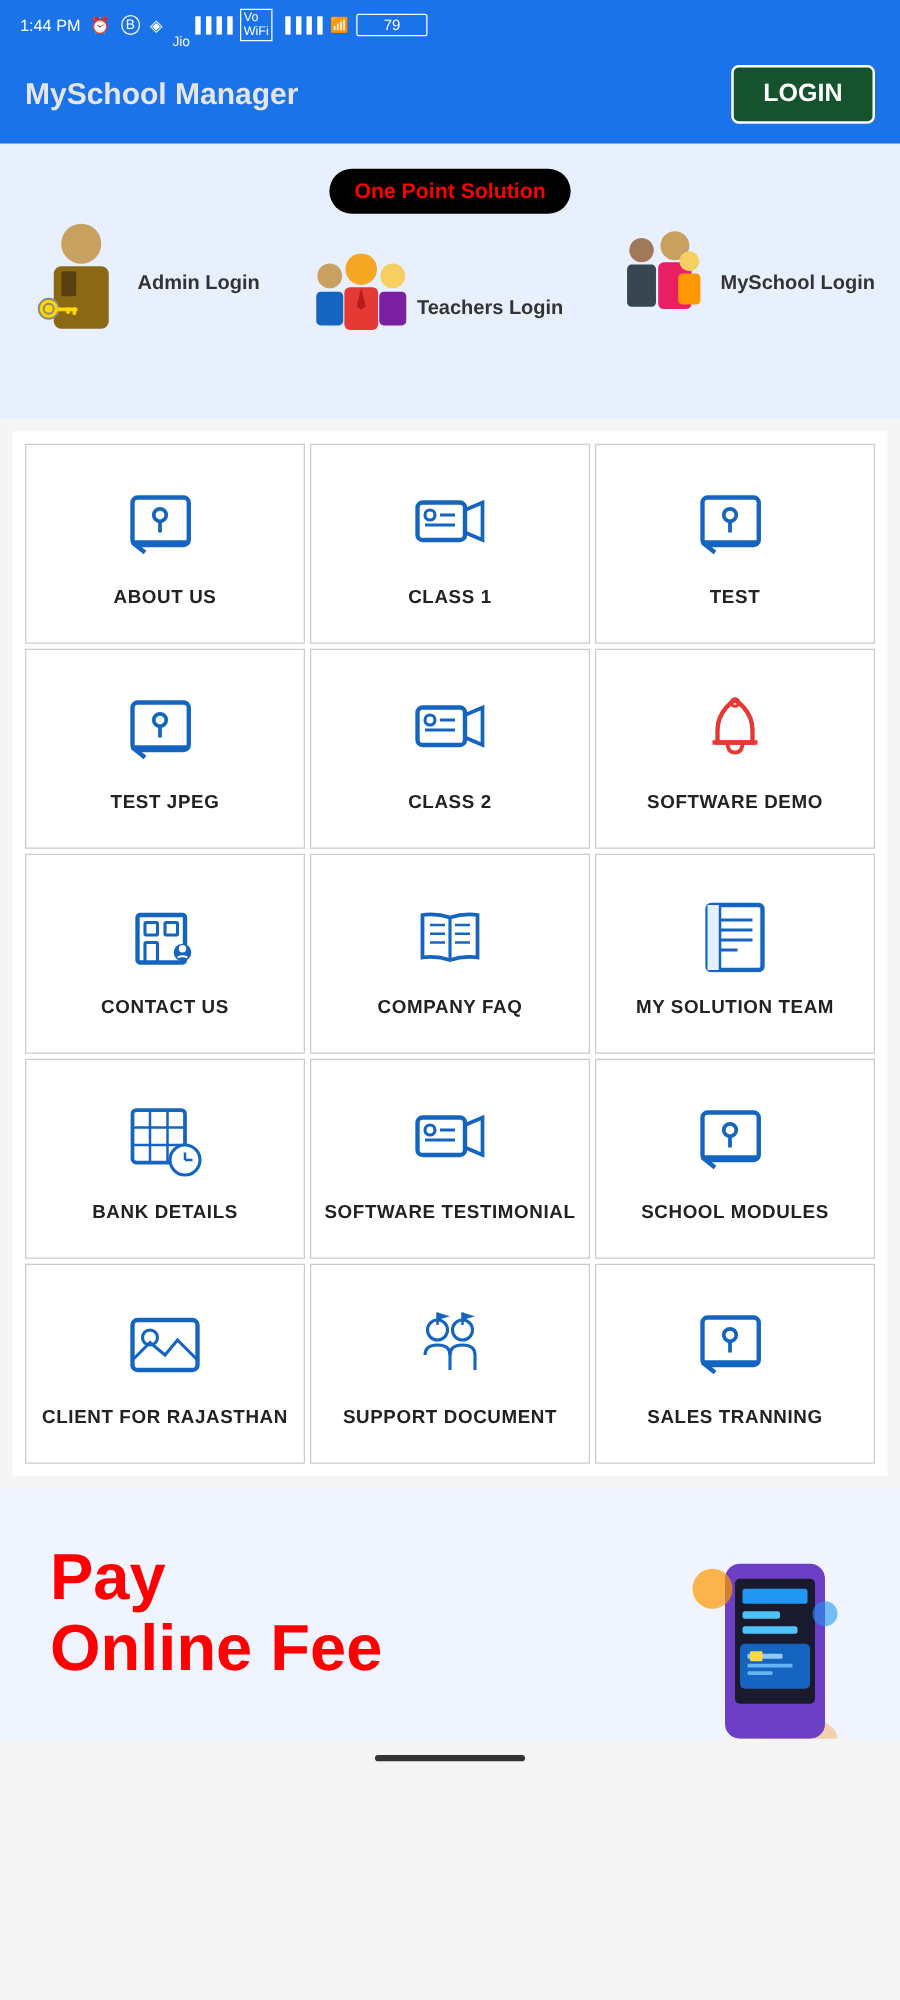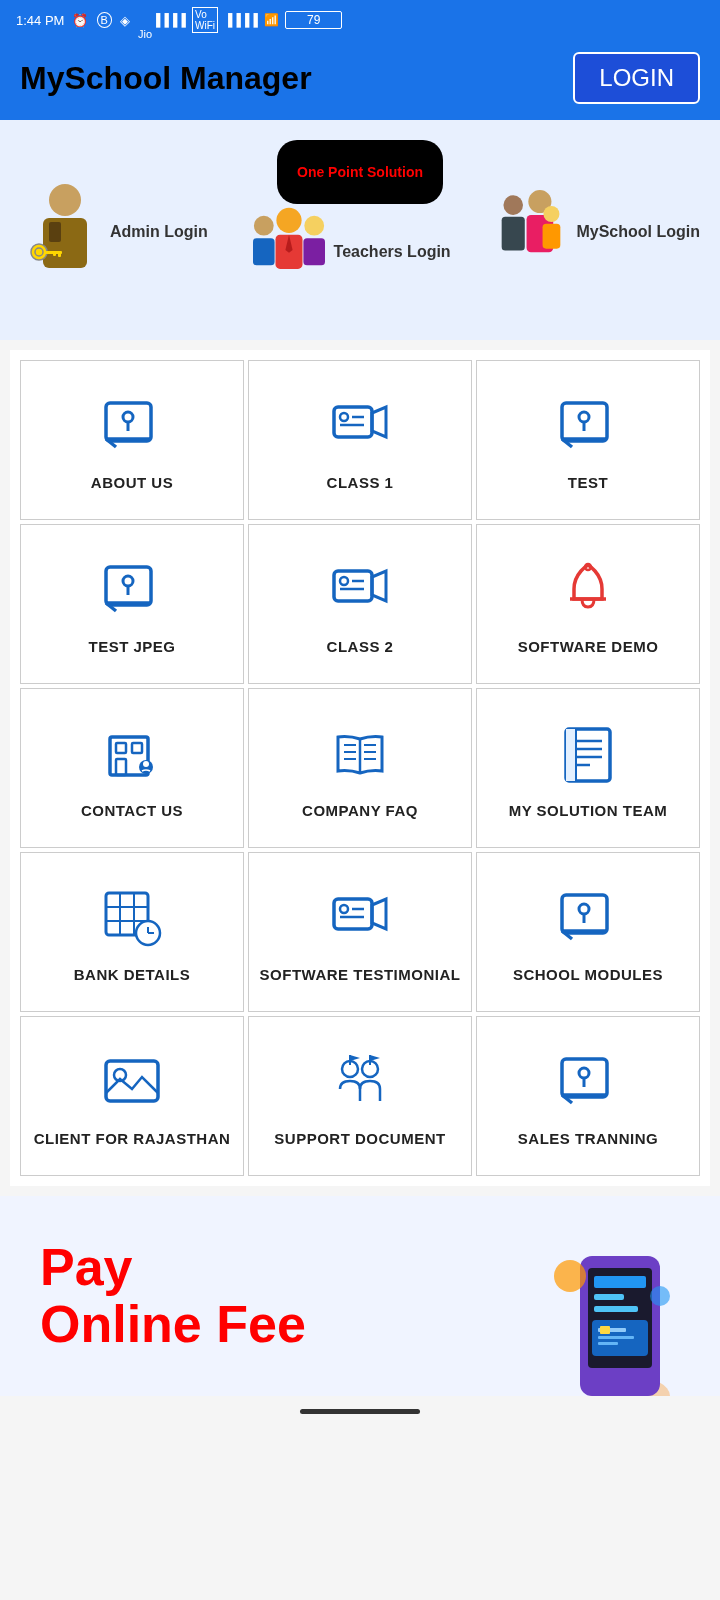--- a/index.html
+++ b/index.html
@@ -27,30 +27,30 @@
 
     
     .header {
       background: #1a73e8;
       display: flex;
       justify-content: space-between;
       align-items: center;
       padding: 12px 20px 16px 20px;
     }
     .header-title {
-      color: #000000;
-      font-size: 32px;
+      color: #e5e5e5;
+      font-size: 24px;
       font-weight: bold;
     }
     .login-btn {
-      background: #1d4ed8;
+      background: #14532d;
       border: 2px solid white;
       color: white;
-      font-size: 24px;
-      font-weight: normal;
+      font-size: 20px;
+      font-weight: bold;
       padding: 10px 24px;
       border-radius: 6px;
       cursor: pointer;
     }
 
     
     .banner {
       background: #e8eaf6;
       width: 100%;
       height: 220px;
@@ -70,23 +70,23 @@
       justify-content: space-between;
       padding: 10px 20px;
     }
     .banner-text-bubble {
       position: absolute;
       top: 20px;
       left: 50%;
       transform: translateX(-50%);
       background: black;
       color: red;
-      font-size: 14px;
+      font-size: 17px;
       font-weight: bold;
-      padding: 24px 20px;
+      padding: 8px 20px;
       border-radius: 20px;
       white-space: nowrap;
       z-index: 10;
     }
     .banner-person {
       display: flex;
       flex-direction: row;
       align-items: center;
       z-index: 5;
     }

